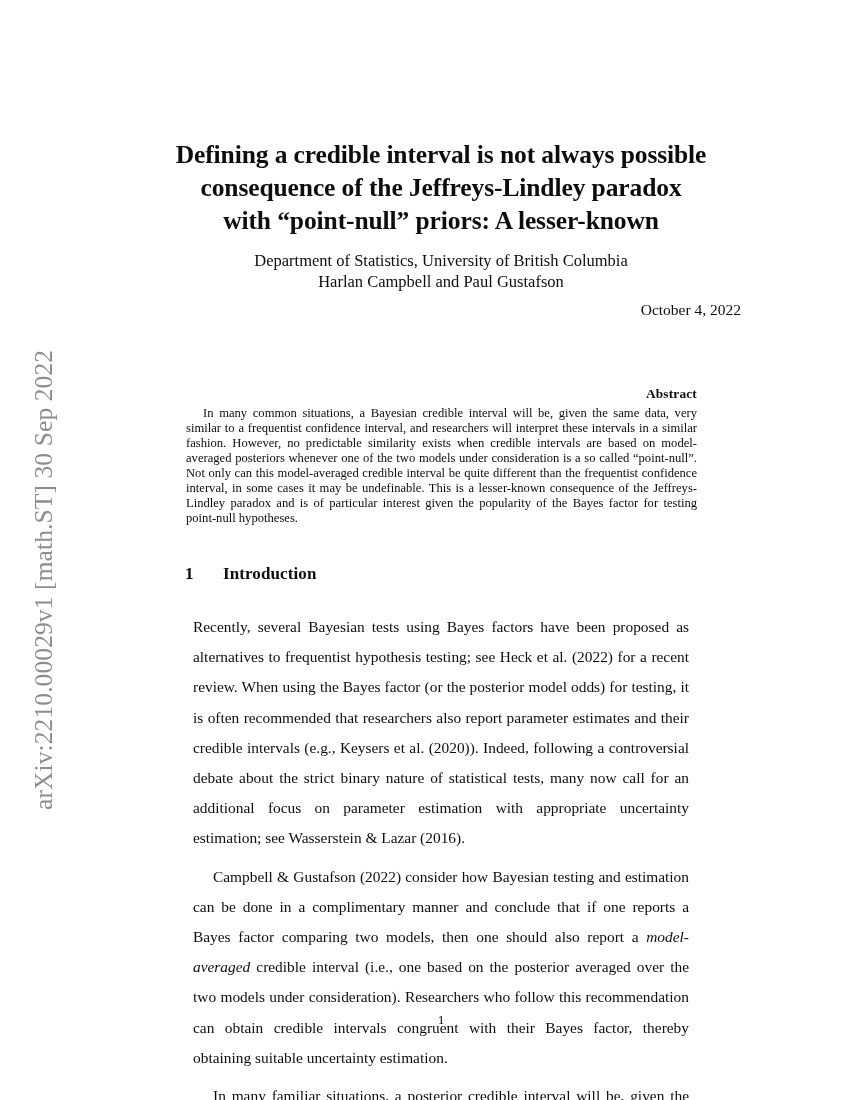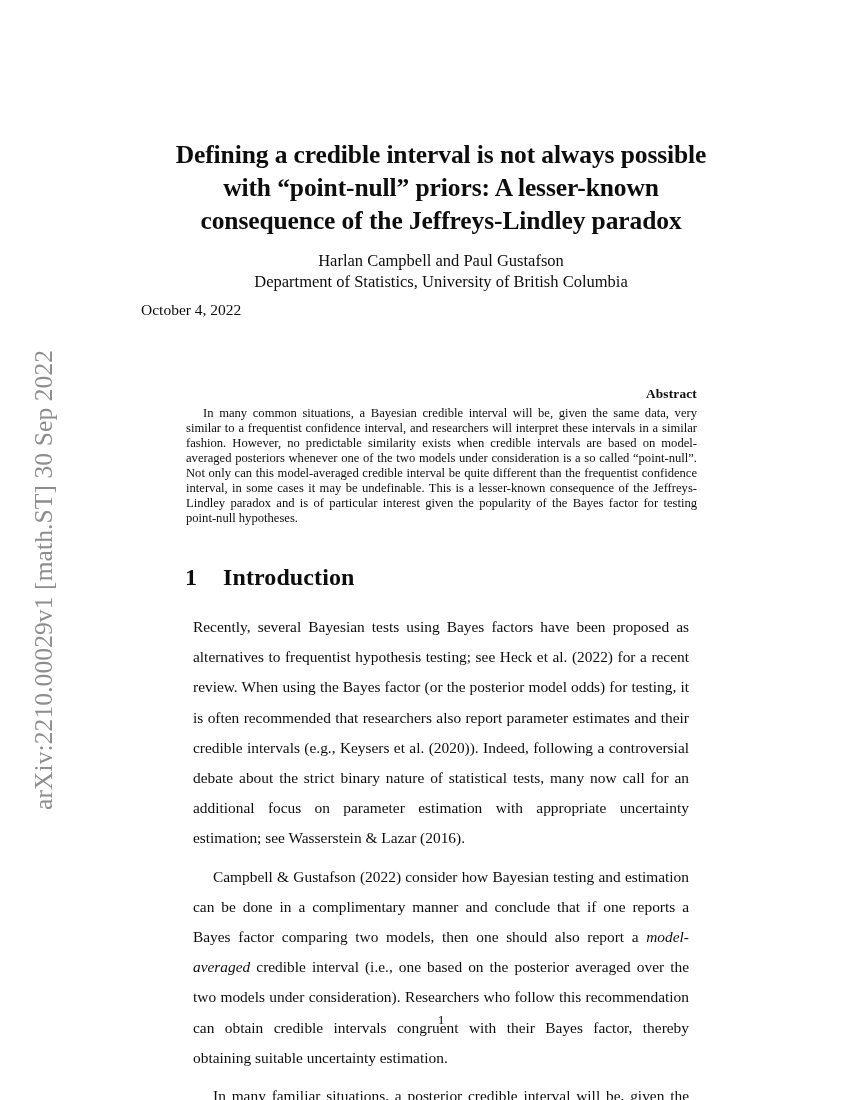--- a/index.html
+++ b/index.html
@@ -71,21 +71,21 @@
     font-size: 16.5px;
     line-height: 21px;
   }
   .authors .ln { display: block; white-space: nowrap; }
 
   .pubdate {
     position: absolute;
     left: 125px;
     top: 301px;
     width: 600px;
-    text-align: left;
+    text-align: right;
     font-size: 15.5px;
   }
 
   
   .abstract-heading {
     position: absolute;
     left: 170px;
     top: 386px;
     width: 511px;
     text-align: right;
@@ -105,21 +105,21 @@
     text-indent: 17px;
     hyphens: none;
   }
 
   
   .section-heading {
     position: absolute;
     left: 169px;
     top: 564px;
     width: 512px;
-    font-size: 24px;
+    font-size: 17px;
     font-weight: bold;
     letter-spacing: 0.1px;
   }
   .section-heading .secnum {
     display: inline-block;
     width: 38px;
   }
 
   
   .body-col {
@@ -154,28 +154,28 @@
 </head>
 <body>
 
 <div class="arxiv-stamp">arXiv:2210.00029v1  [math.ST]  30 Sep 2022</div>
 
 <div class="page">
 
   <div class="title-block">
     <h1 class="paper-title">
       <span class="tl">Defining a credible interval is not always possible</span>
+      <span class="tl">consequence of the Jeffreys-Lindley paradox</span>
       <span class="tl">with “point-null” priors: A lesser-known</span>
-      <span class="tl">consequence of the Jeffreys-Lindley paradox</span>
     </h1>
   </div>
 
   <div class="authors">
+    <span class="ln">Department of Statistics, University of British Columbia</span>
     <span class="ln">Harlan Campbell and Paul Gustafson</span>
-    <span class="ln">Department of Statistics, University of British Columbia</span>
   </div>
 
   <div class="pubdate">October 4, 2022</div>
 
   <div class="abstract-heading">Abstract</div>
   <div class="abstract-body">In many common situations, a Bayesian credible interval will be, given the same data, very similar to a frequentist confidence interval, and researchers will interpret these intervals in a similar fashion. However, no predictable similarity exists when credible intervals are based on model-averaged posteriors whenever one of the two models under consideration is a so called “point-null”. Not only can this model-averaged credible interval be quite different than the frequentist confidence interval, in some cases it may be undefinable. This is a lesser-known consequence of the Jeffreys-Lindley paradox and is of particular interest given the popularity of the Bayes factor for testing point-null hypotheses.</div>
 
   <div class="section-heading">
     <span class="secnum">1</span><span>Introduction</span>
   </div>

